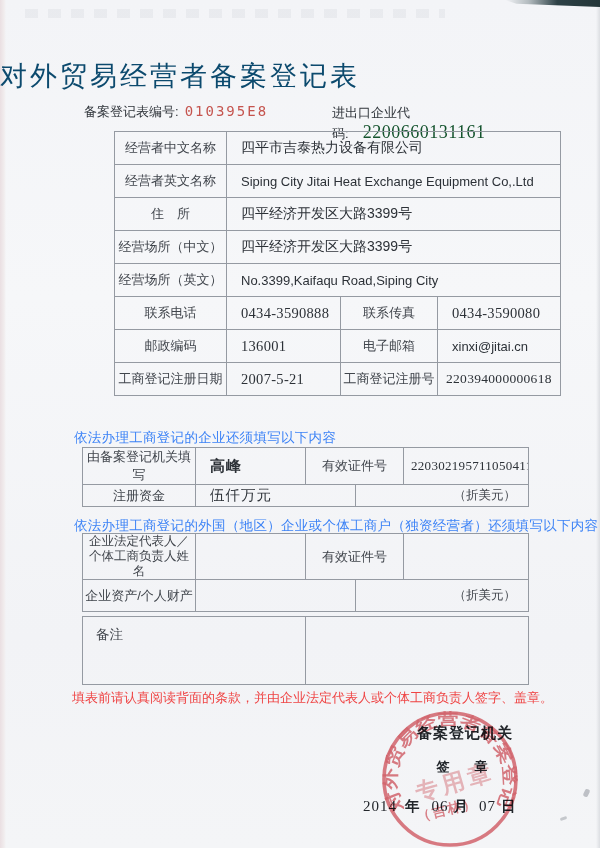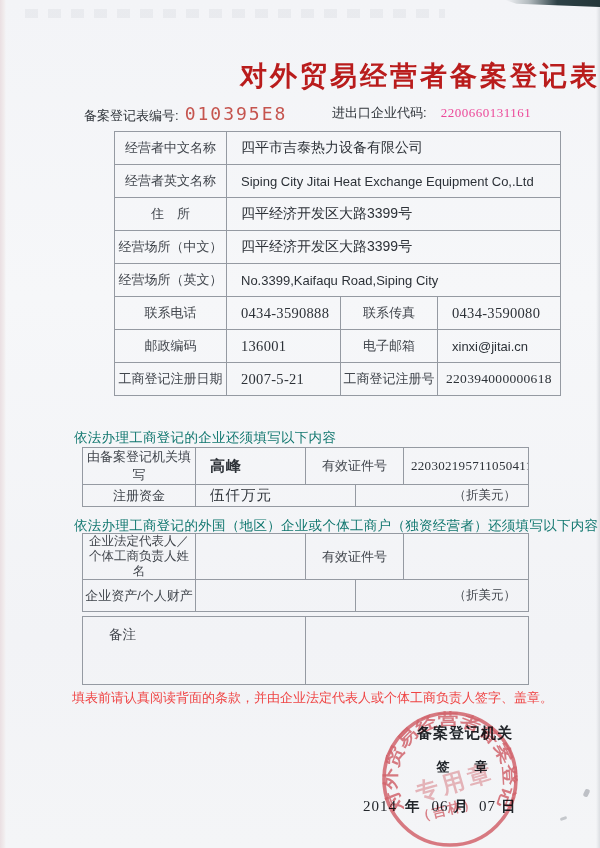--- a/index.html
+++ b/index.html
@@ -27,49 +27,49 @@
     background:linear-gradient(270deg,#dcdee2,transparent);}
   .corner-sliver{position:absolute;top:0;right:0;width:95px;height:7px;
     background:linear-gradient(to left,#233538 0%,#2e4146 45%,rgba(60,80,85,.35) 75%,transparent 100%);
     clip-path:polygon(0 0,100% 0,100% 100%,12% 55%);}
   .top-noise{position:absolute;top:9px;left:25px;width:420px;height:9px;opacity:.45;
     background:repeating-linear-gradient(90deg,rgba(140,148,160,.22) 0 13px,transparent 13px 23px);}
   .speck-a{position:absolute;left:584px;top:789px;width:5px;height:8px;background:rgba(90,95,105,.35);border-radius:2px;transform:rotate(25deg);}
   .speck-b{position:absolute;left:560px;top:817px;width:7px;height:3px;background:rgba(90,95,105,.30);border-radius:2px;transform:rotate(-20deg);}
 
   
-  .title{position:absolute;top:58px;left:0;width:100%;text-align:right;
-    font-size:27px;font-weight:bold;letter-spacing:3px;color:#b91c1c;}
+  .title{position:absolute;top:58px;left:0;width:100%;text-align:left;
+    font-size:27px;font-weight:normal;letter-spacing:3px;color:#0c4a6e;}
   .meta{position:absolute;top:103px;left:84px;width:470px;font-size:13px;color:#2f343a;}
   .meta .lbl{font-weight:500;}
-  .serial{font-family:"DejaVu Sans Mono",monospace;font-size:18px;letter-spacing:2px;
+  .serial{font-family:"DejaVu Sans Mono",monospace;font-size:14px;letter-spacing:2px;
     color:var(--serial-red);margin-left:6px;}
   .iecode-wrap{position:absolute;left:248px;top:1px;}
-  .iecode{font-family:"Liberation Serif",serif;font-size:13px;letter-spacing:.5px;
-    color:#ec4899;margin-left:14px;}
+  .iecode{font-family:"Liberation Serif",serif;font-size:18px;letter-spacing:.5px;
+    color:#14532d;margin-left:14px;}
 
   
   table{border-collapse:collapse;table-layout:fixed;position:absolute;background:transparent;}
   td{border:1px solid var(--border-c);font-size:13px;color:var(--label-ink);
      text-align:center;vertical-align:middle;overflow:hidden;}
   td.v{text-align:left;padding-left:14px;color:#2c3137;}
   .serif{font-family:"Liberation Serif",serif;font-size:14.5px;color:#20252b;letter-spacing:.3px;}
   .small-label div{line-height:1.15;}
   .lab2-l1{font-size:12.5px;}
   .lab2-l2{font-size:10px;letter-spacing:-.3px;}
   td.note-cell{text-align:right;padding-right:12px;font-size:12.5px;}
-  td.remark-label{text-align:left;vertical-align:top;padding:9px 0 0 26px;font-size:13.5px;}
+  td.remark-label{text-align:left;vertical-align:top;padding:9px 0 0 13px;font-size:13.5px;}
   .cn-name{font-size:14px;}
   .en-name{font-size:13px;}
   .bold-name{font-size:15px;font-weight:bold;letter-spacing:1px;}
   .money{font-size:14.5px;letter-spacing:1px;}
 
   #table-main{left:82px;top:131px;width:446px;margin-left:32px;}
   #table-main td{height:33px;}
-  .heading{position:absolute;left:74px;font-size:13.5px;color:#0f766e;letter-spacing:.3px;}
+  .heading{position:absolute;left:74px;font-size:13.5px;color:#3b82f6;letter-spacing:.3px;}
   #heading-domestic{top:429px;}
   #table-domestic{left:82px;top:447px;width:446px;}
   #heading-foreign{top:517px;}
   #table-foreign{left:82px;top:533px;width:446px;}
   #table-remark{left:82px;top:616px;width:446px;}
   .two-line-label div{line-height:1.2;font-size:12.5px;}
 
   
   .footer-note{position:absolute;left:72px;top:689px;width:500px;font-size:13px;color:#ef4444;}
 

